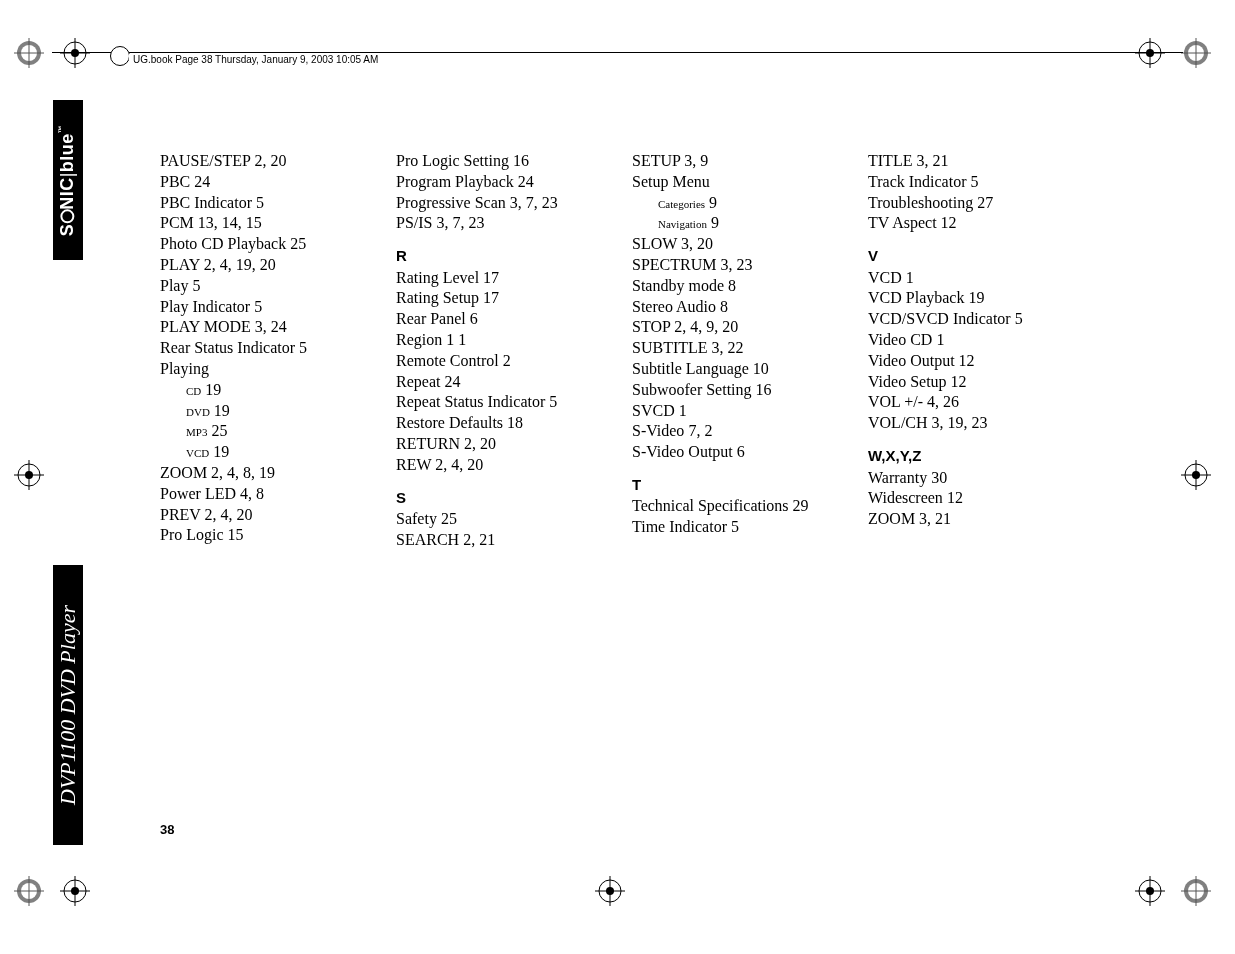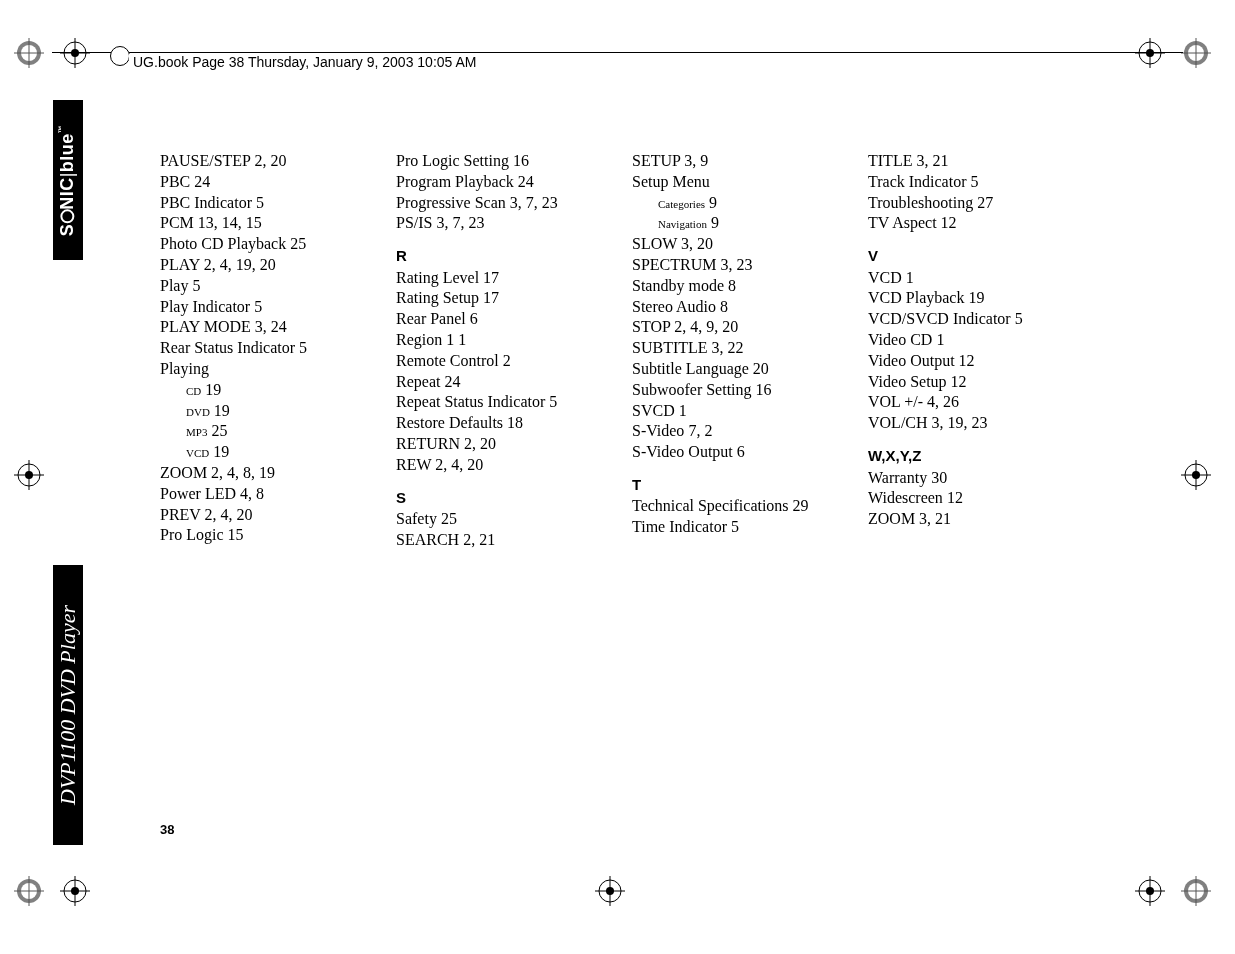--- a/index.html
+++ b/index.html
@@ -23,21 +23,21 @@
     top: 52px;
     left: 52px;
     right: 52px;
     height: 16px;
     border-top: 0.5px solid #000;
   }
   .header-text {
     position: absolute;
     top: 54px;
     left: 129px;
-    font-size: 14px;
+    font-size: 10px;
     font-family: Arial, sans-serif;
     background: #fff;
     padding: 0 4px;
   }
   .header-circle {
     position: absolute;
     top: 46px;
     left: 110px;
     width: 18px;
     height: 18px;
@@ -265,21 +265,21 @@
     <div class="idx-entry"><span>SETUP</span><span class="pg"> 3, 9</span></div>
     <div class="idx-entry"><span>Setup Menu</span><span class="pg"></span></div>
     <div class="idx-entry sub"><span class="sub-label">Categories</span><span class="pg"> 9</span></div>
     <div class="idx-entry sub"><span class="sub-label">Navigation</span><span class="pg"> 9</span></div>
     <div class="idx-entry"><span>SLOW</span><span class="pg"> 3, 20</span></div>
     <div class="idx-entry"><span>SPECTRUM</span><span class="pg"> 3, 23</span></div>
     <div class="idx-entry"><span>Standby mode</span><span class="pg"> 8</span></div>
     <div class="idx-entry"><span>Stereo Audio</span><span class="pg"> 8</span></div>
     <div class="idx-entry"><span>STOP</span><span class="pg"> 2, 4, 9, 20</span></div>
     <div class="idx-entry"><span>SUBTITLE</span><span class="pg"> 3, 22</span></div>
-    <div class="idx-entry"><span>Subtitle Language</span><span class="pg"> 20</span></div>
+    <div class="idx-entry"><span>Subtitle Language</span><span class="pg"> 10</span></div>
     <div class="idx-entry"><span>Subwoofer Setting</span><span class="pg"> 16</span></div>
     <div class="idx-entry"><span>SVCD</span><span class="pg"> 1</span></div>
     <div class="idx-entry"><span>S-Video</span><span class="pg"> 7, 2</span></div>
     <div class="idx-entry"><span>S-Video Output</span><span class="pg"> 6</span></div>
     <div class="idx-heading">T</div>
     <div class="idx-entry"><span>Technical Specifications</span><span class="pg"> 29</span></div>
     <div class="idx-entry"><span>Time Indicator</span><span class="pg"> 5</span></div>
     <div class="idx-entry"><span>TITLE</span><span class="pg"> 3, 21</span></div>
     <div class="idx-entry"><span>Track Indicator</span><span class="pg"> 5</span></div>
     <div class="idx-entry"><span>Troubleshooting</span><span class="pg"> 27</span></div>

